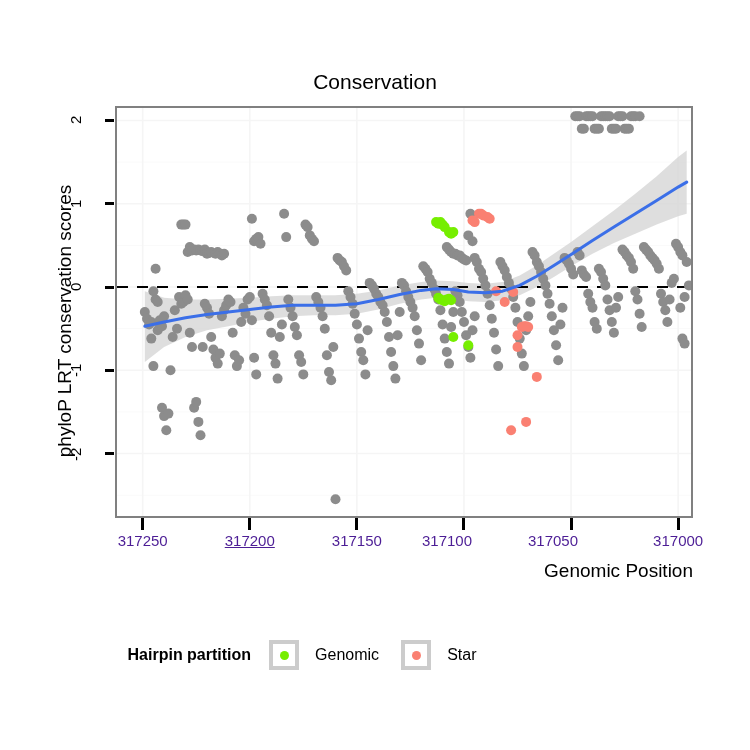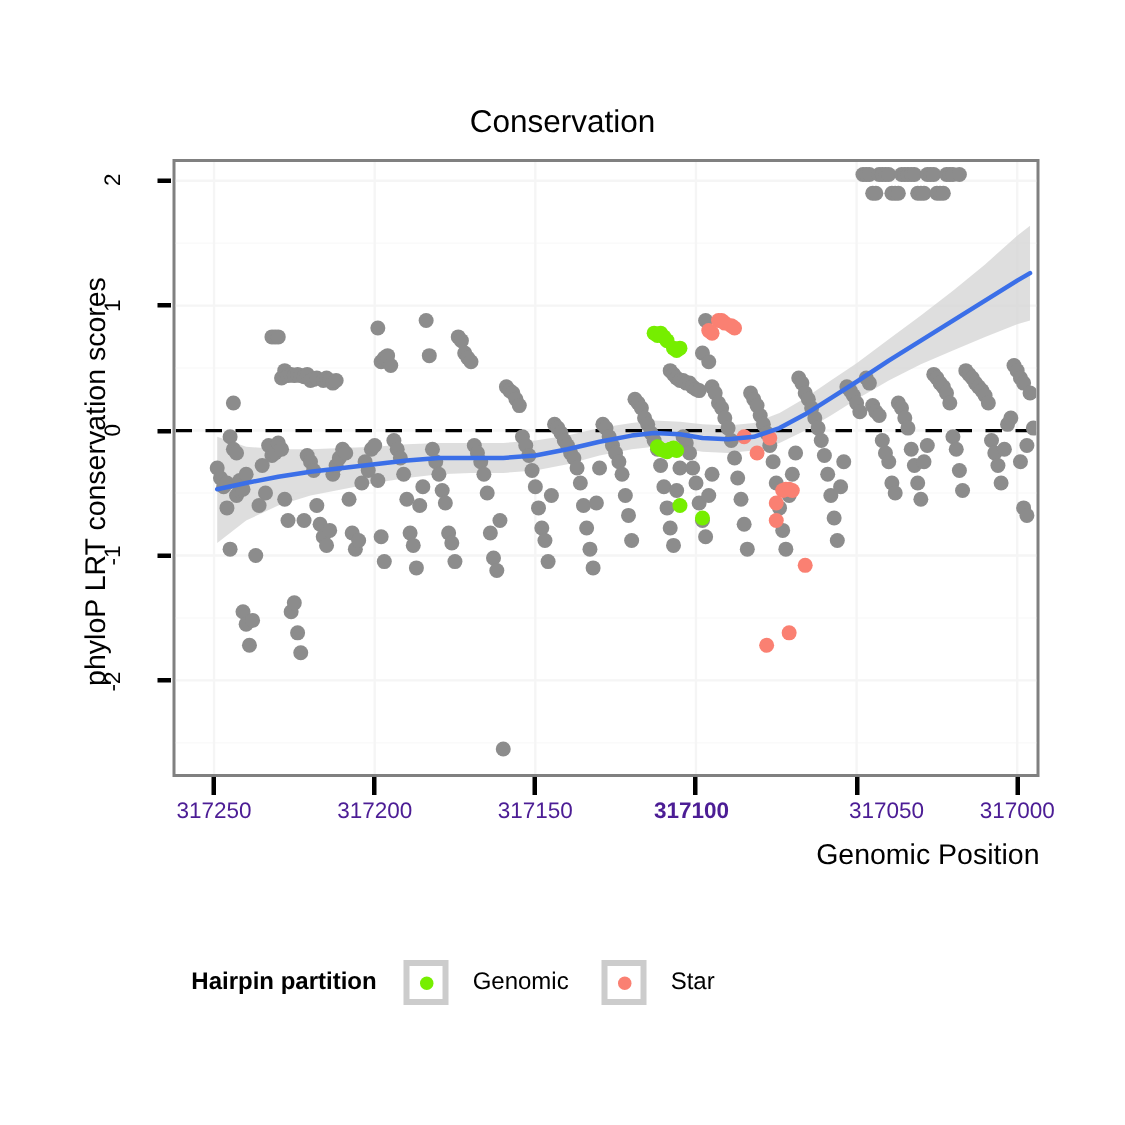--- a/index.html
+++ b/index.html
@@ -147,27 +147,27 @@
       <div class="ytick-label" style="left: 67px; top: 273.02px; height: 28px;">0</div>
       <div class="ytick-mark" style="left: 105px; top: 202.255px;"></div>
       <div class="ytick-label" style="left: 67px; top: 189.755px; height: 28px;">1</div>
       <div class="ytick-mark" style="left: 105px; top: 118.99px;"></div>
       <div class="ytick-label" style="left: 67px; top: 106.49px; height: 28px;">2</div>
     </div>
   <div id="xticks">
       <div class="xtick-mark" style="left: 141.201px; top: 518px;"></div>
       <div class="xtick-label" style="left: 97.7015px; top: 532px;">317250</div>
       <div class="xtick-mark" style="left: 248.291px; top: 518px;"></div>
-      <div class="xtick-label" style="left: 204.791px; top: 532px;">317200</div>
+      <div class="xtick-label" style="left: 204.791px; top: 532px; text-decoration: underline;">317200</div>
       <div class="xtick-mark" style="left: 355.381px; top: 518px;"></div>
       <div class="xtick-label" style="left: 311.881px; top: 532px;">317150</div>
       <div class="xtick-mark" style="left: 462.47px; top: 518px;"></div>
-      <div class="xtick-label" style="left: 416px; top: 532px; font-weight: bold;">317100</div>
+      <div class="xtick-label" style="left: 402px; top: 532px;">317100</div>
       <div class="xtick-mark" style="left: 569.56px; top: 518px;"></div>
-      <div class="xtick-label" style="left: 546px; top: 532px;">317050</div>
+      <div class="xtick-label" style="left: 508px; top: 532px;">317050</div>
       <div class="xtick-mark" style="left: 676.649px; top: 518px;"></div>
       <div class="xtick-label" style="left: 633.149px; top: 532px;">317000</div>
     </div>
 
   <div id="panel">
     <svg id="plot-svg" width="574" height="408" viewBox="0 0 574 408" style="position:absolute;left:0;top:0;display:block;">
         <g>
           <line x1="0" x2="574" y1="387.18367346938777" y2="387.18367346938777" stroke="#fafafa" stroke-width="1"></line>
           <line x1="0" x2="574" y1="303.9183673469388" y2="303.9183673469388" stroke="#fafafa" stroke-width="1"></line>
           <line x1="0" x2="574" y1="220.65306122448982" y2="220.65306122448982" stroke="#fafafa" stroke-width="1"></line>

